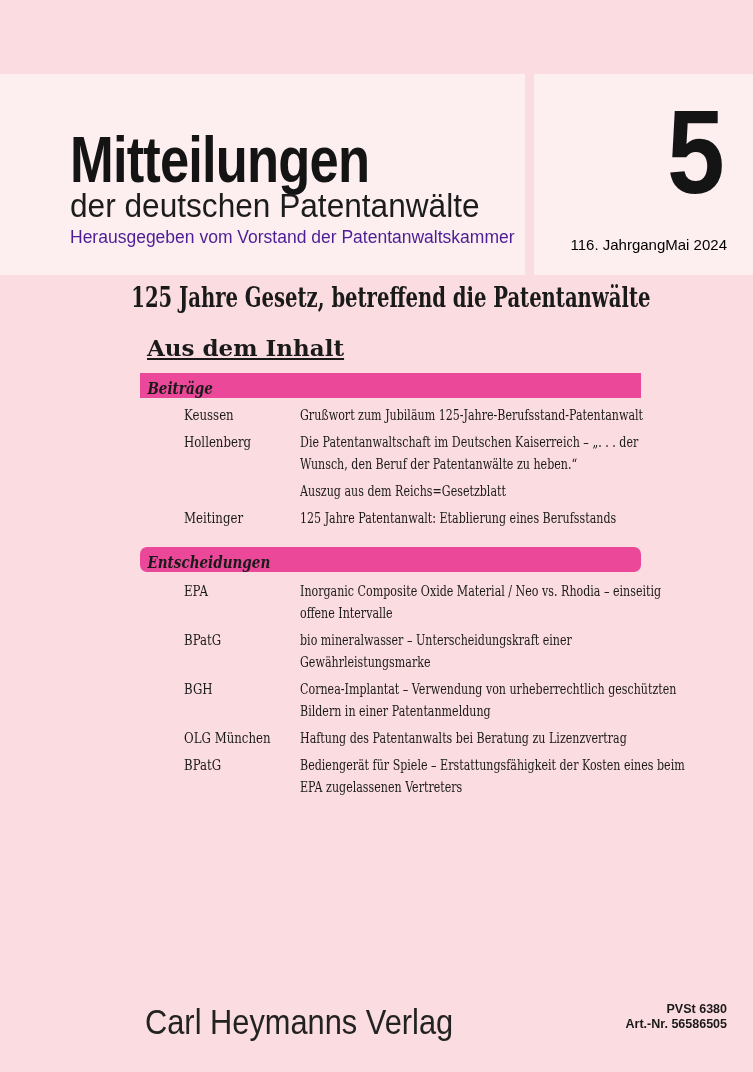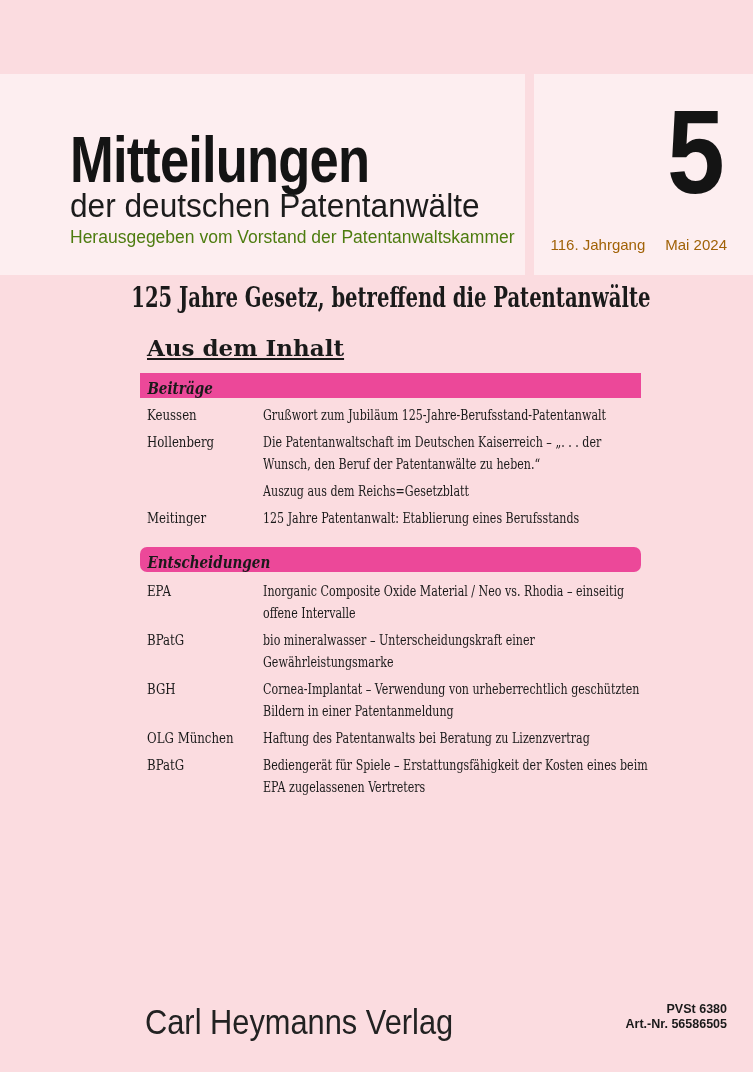--- a/index.html
+++ b/index.html
@@ -9,44 +9,44 @@
   
   .panel{position:absolute;background:#fdeef0;top:74px;height:201px;}
   .panel-left{left:0;width:525px;}
   .panel-right{left:534px;width:219px;}
 
   .journal-title{position:absolute;left:70px;top:54px;font-size:64px;font-weight:700;line-height:1;
     letter-spacing:-1px;color:#141414;transform:scaleX(0.82);transform-origin:0 0;white-space:nowrap;}
   .journal-subtitle{position:absolute;left:70px;top:114px;font-size:34px;font-weight:400;line-height:1;
     color:#1c1c1c;transform:scaleX(0.93);transform-origin:0 0;white-space:nowrap;}
   .journal-tagline{position:absolute;left:70px;top:155px;font-size:17.5px;font-weight:400;line-height:1;
-    color:#4d7c0f;white-space:nowrap;}
+    color:#4c1d95;white-space:nowrap;}
 
   .issue-number{position:absolute;right:28px;top:28px;font-size:118px;font-weight:700;line-height:0.85;
     color:#141414;transform:scaleX(0.88);transform-origin:100% 0;}
-  .issue-meta{position:absolute;right:26px;bottom:22px;display:flex;gap:20px;font-size:15px;color:#a16207;white-space:nowrap;}
+  .issue-meta{position:absolute;right:26px;bottom:22px;display:flex;font-size:15px;color:#000000;white-space:nowrap;}
 
   
   .fr{font-family:"DejaVu Serif",serif;color:#1a1a1a;}
 
   .cover-headline{position:absolute;left:140px;top:282px;width:501px;display:flex;justify-content:center;}
   .cover-headline .fr{font-size:28px;font-weight:700;white-space:nowrap;transform:scaleX(0.70);transform-origin:50% 0;line-height:1.15;}
 
   .toc-intro{position:absolute;left:147px;top:334px;}
   .toc-intro .fr{font-size:23px;font-weight:700;white-space:nowrap;transform:scaleX(0.82);transform-origin:0 0;text-decoration:underline;}
 
   .band{position:absolute;left:140px;width:501px;height:25px;background:#ec4899;display:flex;align-items:flex-end;font-style:italic;}
   .band .fr{font-size:16.5px;font-weight:700;padding-left:9px;white-space:nowrap;transform:scaleX(0.82);transform-origin:0 50%;}
   .band-beitraege{top:373px;}
   .band-entscheidungen{top:547px;border-radius:7px;}
 
   .rows{position:absolute;left:147px;width:506px;}
   .rows-beitraege{top:404px;}
   .rows-entscheidungen{top:580px;}
-  .row{display:grid;grid-template-columns:116px 1fr;margin-bottom:5px;}
+  .row{display:grid;grid-template-columns:116px 1fr;margin-bottom:5px;margin-left:37px;}
   .cell-author .fr{display:block;width:152px;font-size:15.5px;line-height:22px;transform:scaleX(0.76);transform-origin:0 0;white-space:nowrap;}
   .cell-title .fr{display:block;width:540px;font-size:15.5px;line-height:22px;transform:scaleX(0.715);transform-origin:0 0;}
 
   .publisher{position:absolute;left:145px;top:1004px;font-size:35px;font-weight:400;line-height:1;color:#222;
     transform:scaleX(0.88);transform-origin:0 0;white-space:nowrap;}
   .footer-codes{position:absolute;right:26px;top:1002px;text-align:right;font-size:12.5px;font-weight:700;
     line-height:15px;color:#1a1a1a;}
 </style>
 </head>
 <body>

